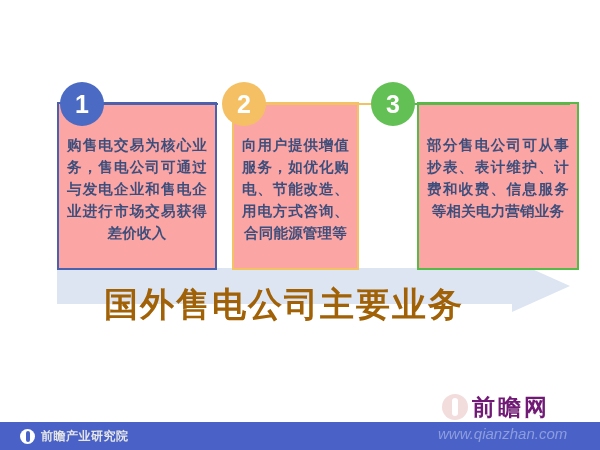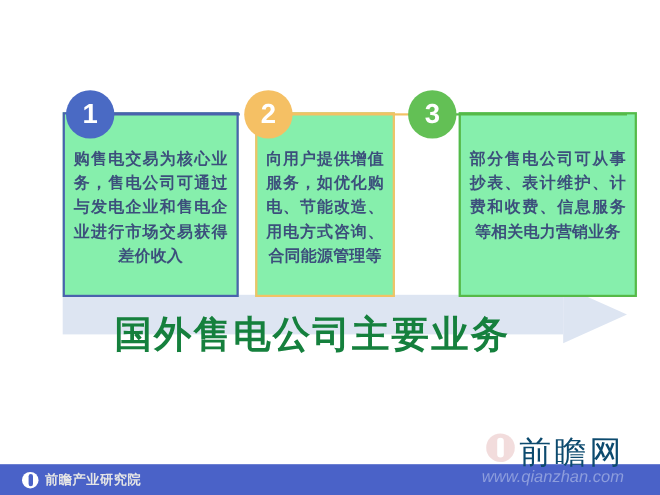--- a/index.html
+++ b/index.html
@@ -46,21 +46,21 @@
     border-bottom: 26px solid transparent;
     border-left: 58px solid #dde5f2;
   }
 
   
   .card {
     position: absolute;
     top: 102px;
     height: 168px;
     box-sizing: border-box;
-    background: #86efac;
+    background: #fca5a5;
     border-style: solid;
     border-width: 2px;
   }
   .card-1 { left: 57px;  width: 160px; border-color: #4a62ad; }
   .card-2 { left: 232px; width: 127px; border-color: #f2c265; }
   .card-3 { left: 407px; width: 162px; border-color: #56b948; margin-left: 10px; }
 
   .card-body {
     position: absolute;
     left: 0; right: 0;
@@ -108,21 +108,21 @@
 
   
   .main-title {
     position: absolute;
     left: 0;
     top: 283px;
     width: 568px;
     text-align: center;
     font-size: 34px;
     font-weight: bold;
-    color: #15803d;
+    color: #a16207;
     letter-spacing: 2px;
     line-height: 42px;
     font-family: "Liberation Sans", "DejaVu Sans", sans-serif;
   }
 
   
   .watermark {
     position: absolute;
     left: 442px;
     top: 392px;
@@ -142,24 +142,24 @@
     content: "";
     position: absolute;
     left: 10px; top: 4px;
     width: 6px; height: 18px;
     border-radius: 3px;
     background: #ffffff;
   }
   .wm-text {
     position: absolute;
     left: 30px; top: 0px;
-    font-size: 29px;
-    color: #0c4a6e;
+    font-size: 23px;
+    color: #701a75;
     letter-spacing: 3px;
-    font-weight: normal;
+    font-weight: bold;
   }
 
   
   .footer-bar {
     position: absolute;
     left: 0;
     top: 422px;
     width: 600px;
     height: 28px;
     background: #4a62c8;

